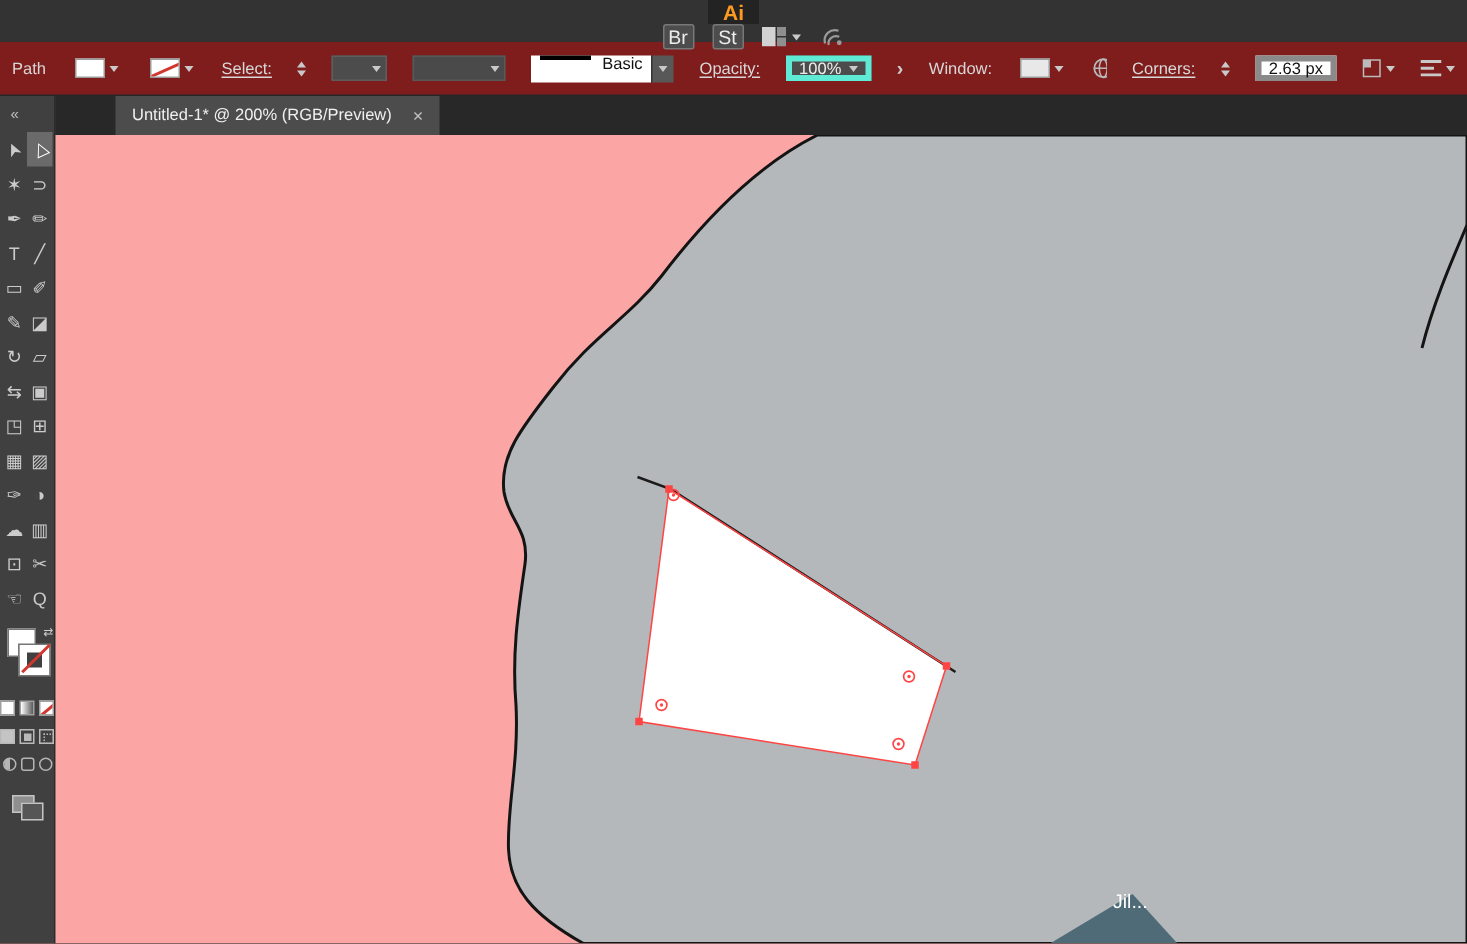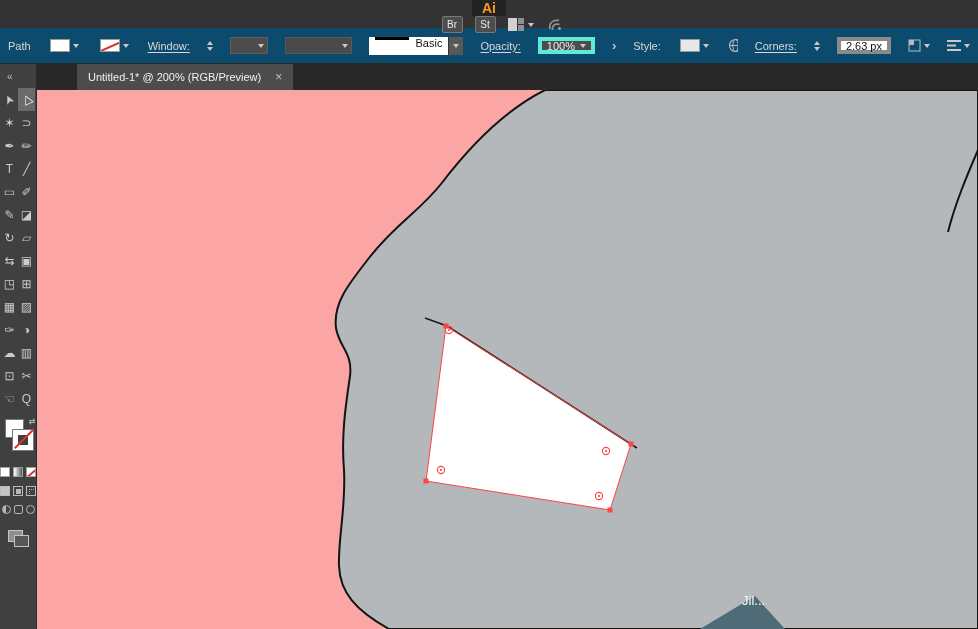--- a/index.html
+++ b/index.html
@@ -10,31 +10,31 @@
     -webkit-font-smoothing:antialiased;
   }
   
   .menubar{height:28px;background:#333;display:flex;align-items:center;flex-direction:column;}
   .logo{width:34px;height:28px;background:#232323;color:#ff9a1e;font-weight:bold;
         font-size:14px;display:flex;align-items:center;justify-content:center;}
   .menus{display:flex;align-items:center;height:28px;}
   .menu-item{padding:0 11px;font-size:12px;color:#e2e2e2;line-height:28px;cursor:default;}
   .mb-right{display:flex;align-items:center;gap:12px;margin-left:26px;}
   .badge{min-width:21px;height:17px;background:#4d4d4d;border:1px solid #787878;color:#ececec;
-         font-size:10px;display:flex;align-items:center;justify-content:center;border-radius:2px;padding:0 3px;}
+         font-size:13px;display:flex;align-items:center;justify-content:center;border-radius:2px;padding:0 3px;}
   .ws{display:flex;align-items:center;gap:4px;}
   
   .caret{width:0;height:0;border-left:3.5px solid transparent;border-right:3.5px solid transparent;
          border-top:4px solid #c9c9c9;display:inline-block;}
   .stepper{display:inline-flex;flex-direction:column;gap:2px;}
   .stepper i{width:0;height:0;border-left:3px solid transparent;border-right:3px solid transparent;display:block;}
   .stepper .up{border-bottom:4px solid #c9c9c9;}
   .stepper .dn{border-top:4px solid #c9c9c9;}
   
-  .controlbar{height:36px;background:#0c4a6e;border-bottom:1px solid #272727;
+  .controlbar{height:36px;background:#7f1d1d;border-bottom:1px solid #272727;
               display:flex;align-items:center;gap:17px;padding:0 8px;white-space:nowrap;}
   .ctl-label{font-size:11px;color:#d8d8d8;}
   .link{text-decoration:underline;text-underline-offset:2px;}
   .dd{display:flex;align-items:center;gap:3px;padding:2px 2px;}
   .sw{width:20px;height:13px;background:#fff;border:1px solid #9a9a9a;display:inline-block;position:relative;overflow:hidden;}
   .sw.none::after{content:"";position:absolute;left:-4px;top:5px;width:30px;height:2px;
                   background:#d2372f;transform:rotate(-24deg);}
   .sw.style{background:#e8e8e8;}
   .combo{width:54px;height:17px;background:#4c4c4c;border:1px solid #5e5e5e;
          display:flex;align-items:center;justify-content:flex-end;padding:0 3px;}
@@ -120,21 +120,21 @@
 
     <div class="dd" data-name="fill-color-picker">
       <span class="sw" data-name="fill-swatch"></span>
       <span class="caret" data-name="chevron-down-icon"></span>
     </div>
     <div class="dd" data-name="stroke-color-picker">
       <span class="sw none" data-name="stroke-none-swatch"></span>
       <span class="caret" data-name="chevron-down-icon"></span>
     </div>
 
-    <span class="ctl-label link" data-name="stroke-weight-label">Window:</span>
+    <span class="ctl-label link" data-name="stroke-weight-label">Select:</span>
     <span class="stepper" data-name="stroke-weight-stepper">
         <i class="up"></i>
         <i class="dn"></i>
       </span>
     <div class="combo" data-name="stroke-weight-select">
       <span class="caret" data-name="chevron-down-icon"></span>
     </div>
 
     <div class="combo wide" data-name="brush-definition-select">
       <span class="caret" data-name="chevron-down-icon"></span>
@@ -150,21 +150,21 @@
         </span>
     </div>
 
     <span class="ctl-label link" data-name="opacity-label">Opacity:</span>
     <div class="valuebox" data-name="opacity-input">
       <span data-name="opacity-value">100%</span>
       <span class="caret" data-name="chevron-down-icon"></span>
     </div>
     <span class="chev" data-name="opacity-panel-arrow">›</span>
 
-    <span class="ctl-label" data-name="style-label">Style:</span>
+    <span class="ctl-label" data-name="style-label">Window:</span>
     <div class="dd" data-name="graphic-style-picker">
       <span class="sw style" data-name="graphic-style-swatch"></span>
       <span class="caret" data-name="chevron-down-icon"></span>
     </div>
 
     <svg width="15" height="15" data-name="recolor-artwork-icon">
       <circle cx="7.5" cy="7.5" r="6" fill="none" stroke="#b8b8b8" stroke-width="1.2"></circle>
       <ellipse cx="7.5" cy="7.5" rx="2.6" ry="6" fill="none" stroke="#b8b8b8" stroke-width="1"></ellipse>
       <line x1="1.5" y1="7.5" x2="13.5" y2="7.5" stroke="#b8b8b8" stroke-width="1"></line>
     </svg>

